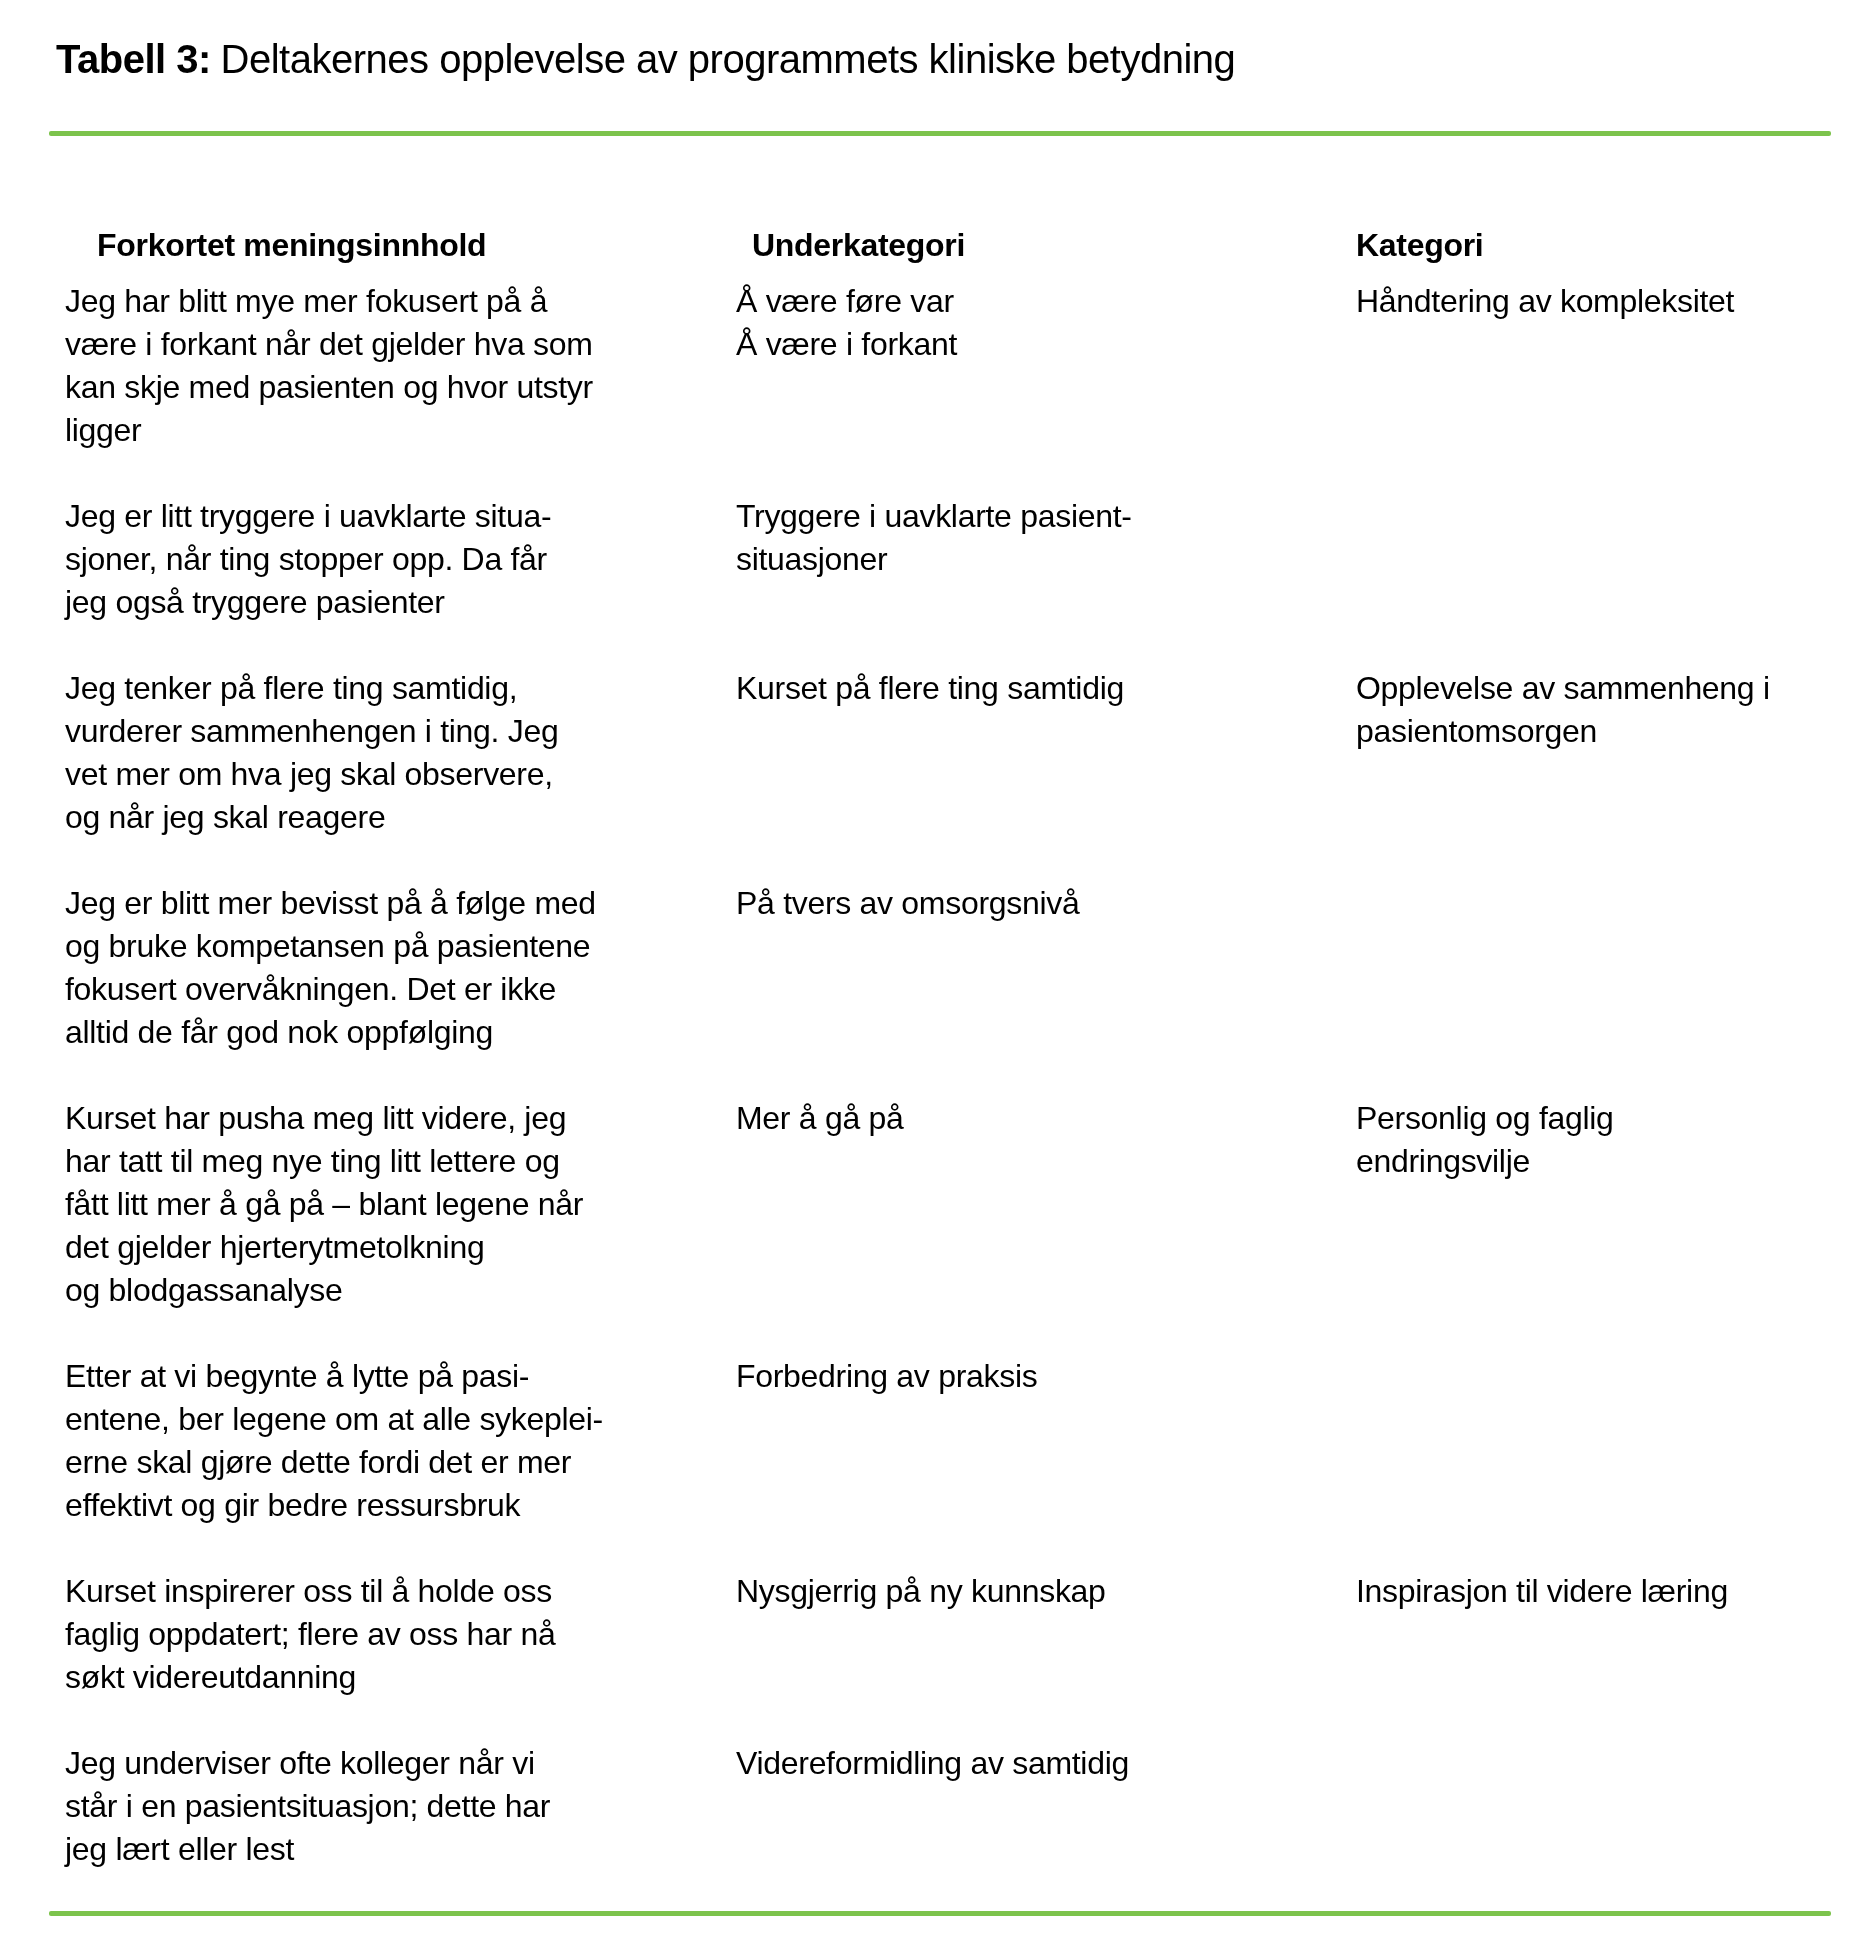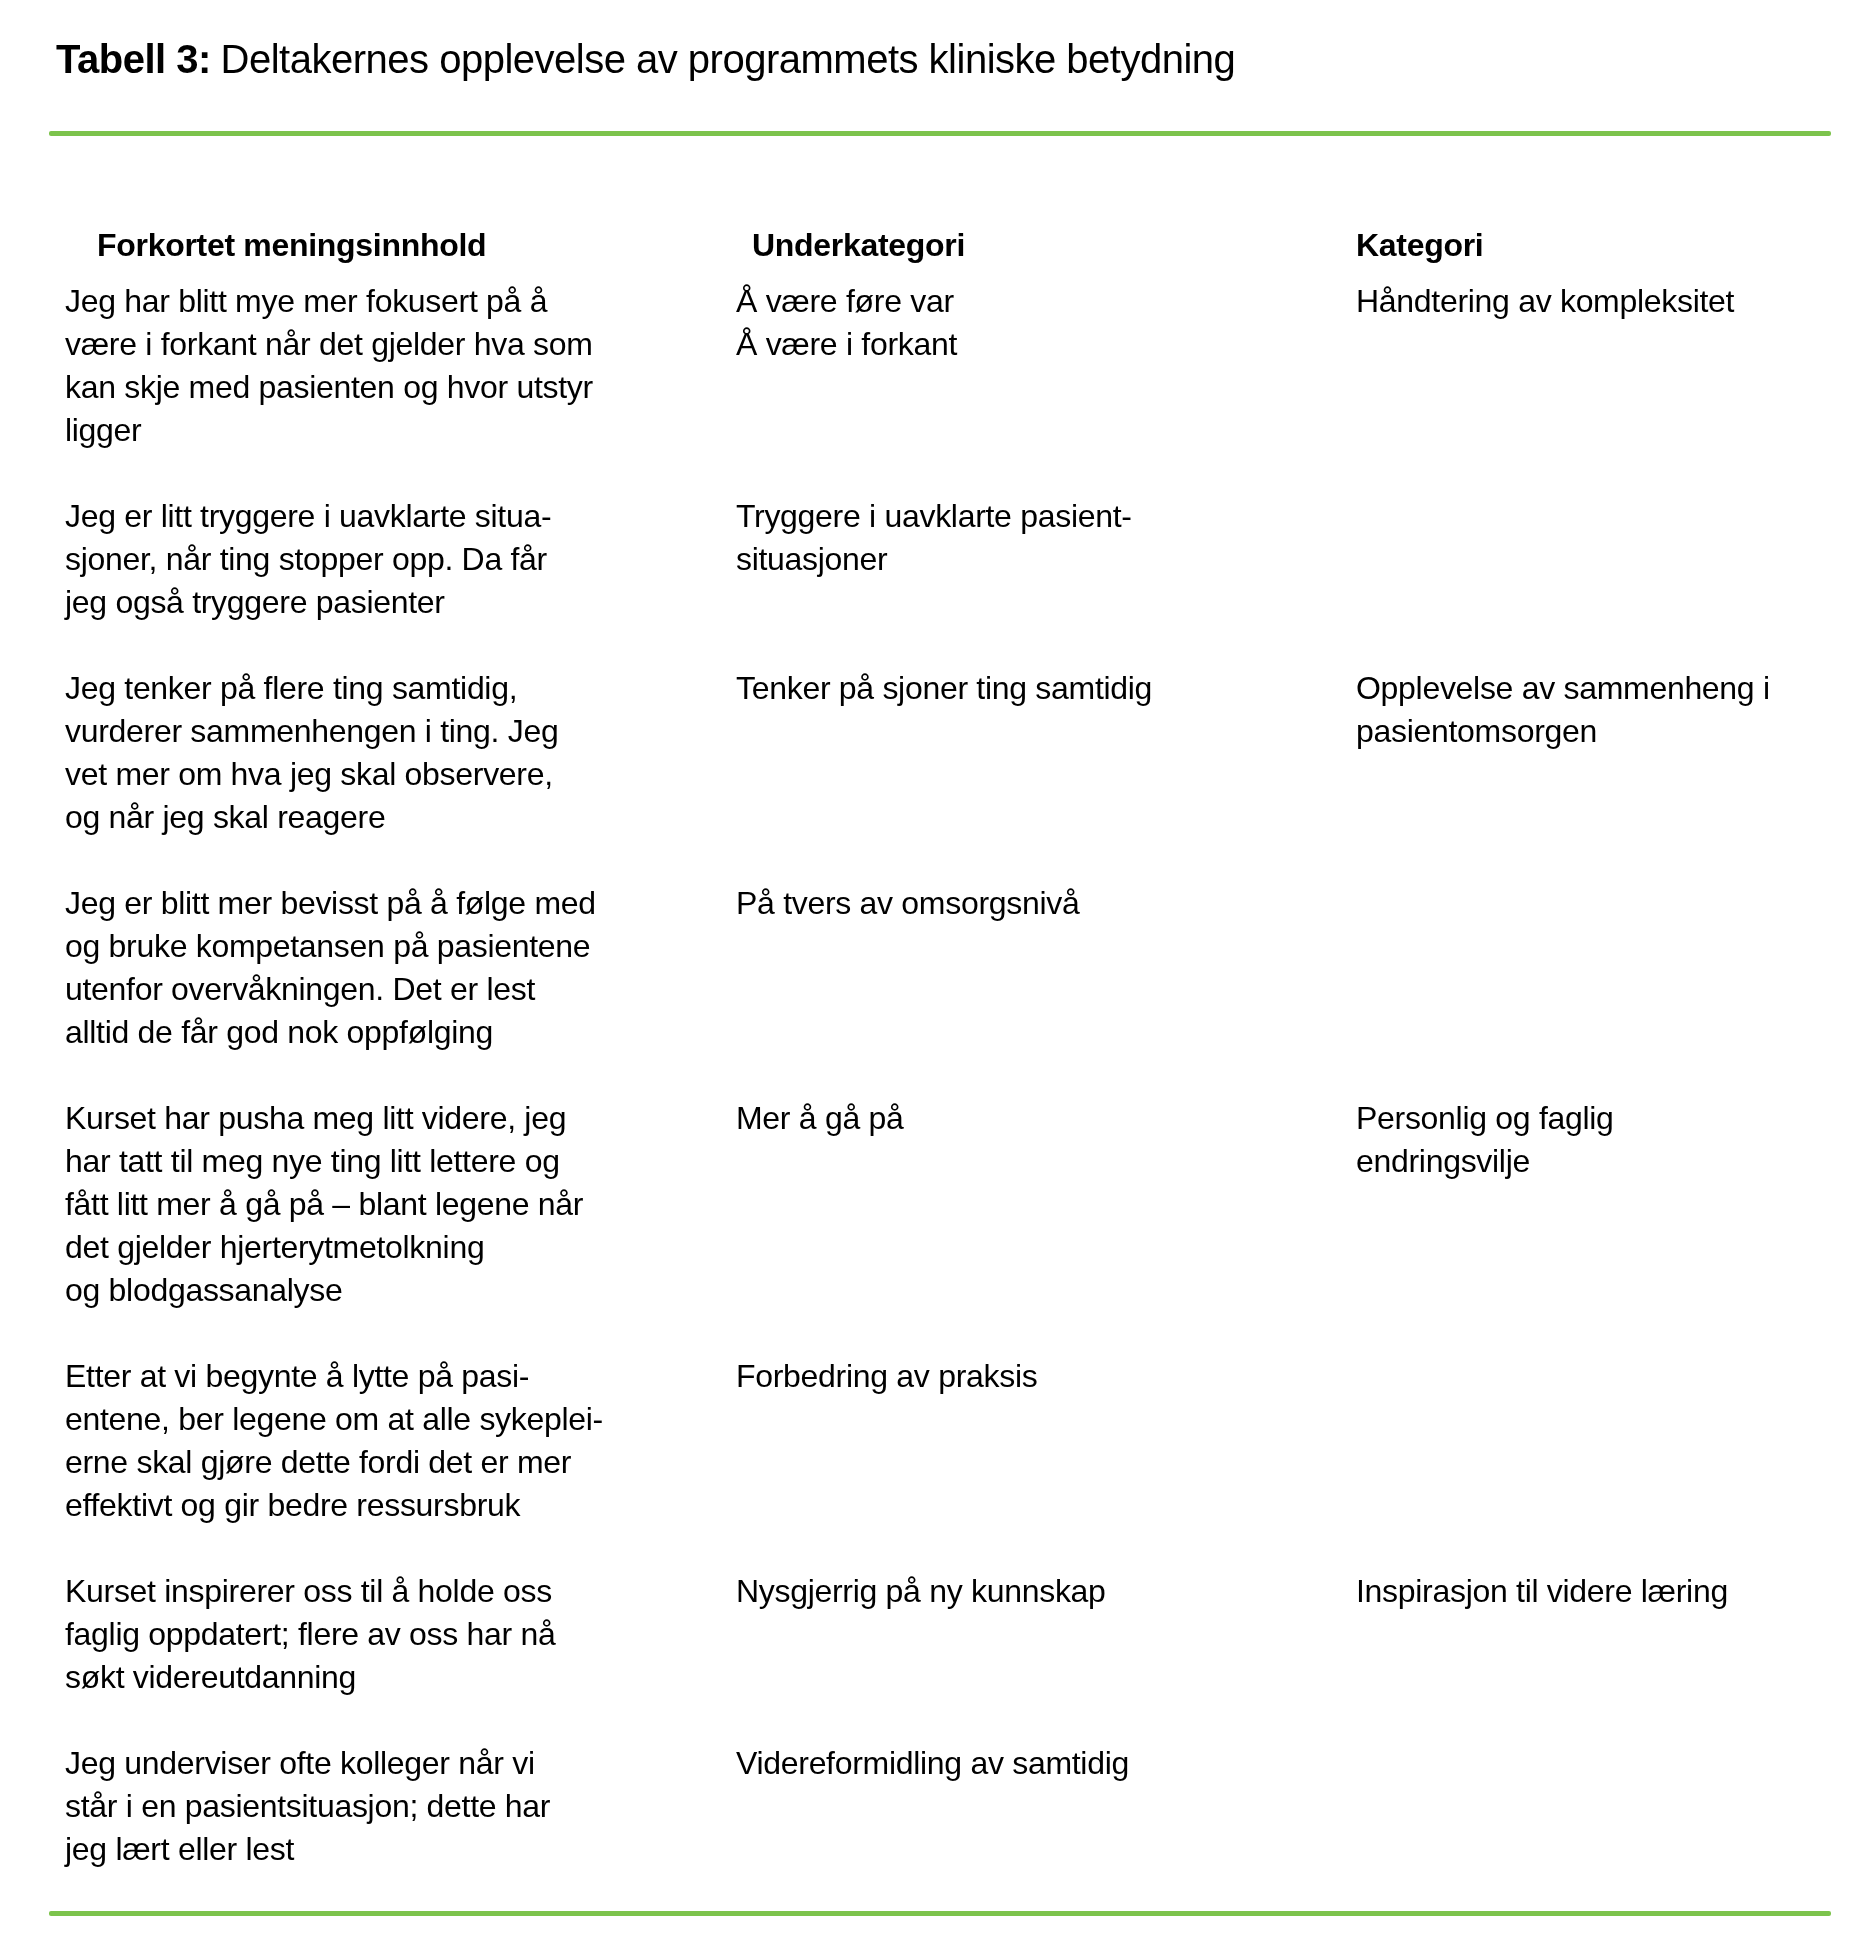--- a/index.html
+++ b/index.html
@@ -107,29 +107,29 @@
       <div class="cell">Tryggere i uavklarte pasient-
 situasjoner</div>
       <div class="cell"></div>
     </div>
 
     <div class="row body-row">
       <div class="cell">Jeg tenker på flere ting samtidig,
 vurderer sammenhengen i ting. Jeg
 vet mer om hva jeg skal observere,
 og når jeg skal reagere</div>
-      <div class="cell">Tenker på sjoner ting samtidig</div>
+      <div class="cell">Kurset på flere ting samtidig</div>
       <div class="cell">Opplevelse av sammenheng i
 pasientomsorgen</div>
     </div>
 
     <div class="row body-row">
       <div class="cell">Jeg er blitt mer bevisst på å følge med
 og bruke kompetansen på pasientene
-utenfor overvåkningen. Det er lest
+fokusert overvåkningen. Det er ikke
 alltid de får god nok oppfølging</div>
       <div class="cell">På tvers av omsorgsnivå</div>
       <div class="cell"></div>
     </div>
 
     <div class="row body-row">
       <div class="cell">Kurset har pusha meg litt videre, jeg
 har tatt til meg nye ting litt lettere og
 fått litt mer å gå på – blant legene når
 det gjelder hjerterytmetolkning

